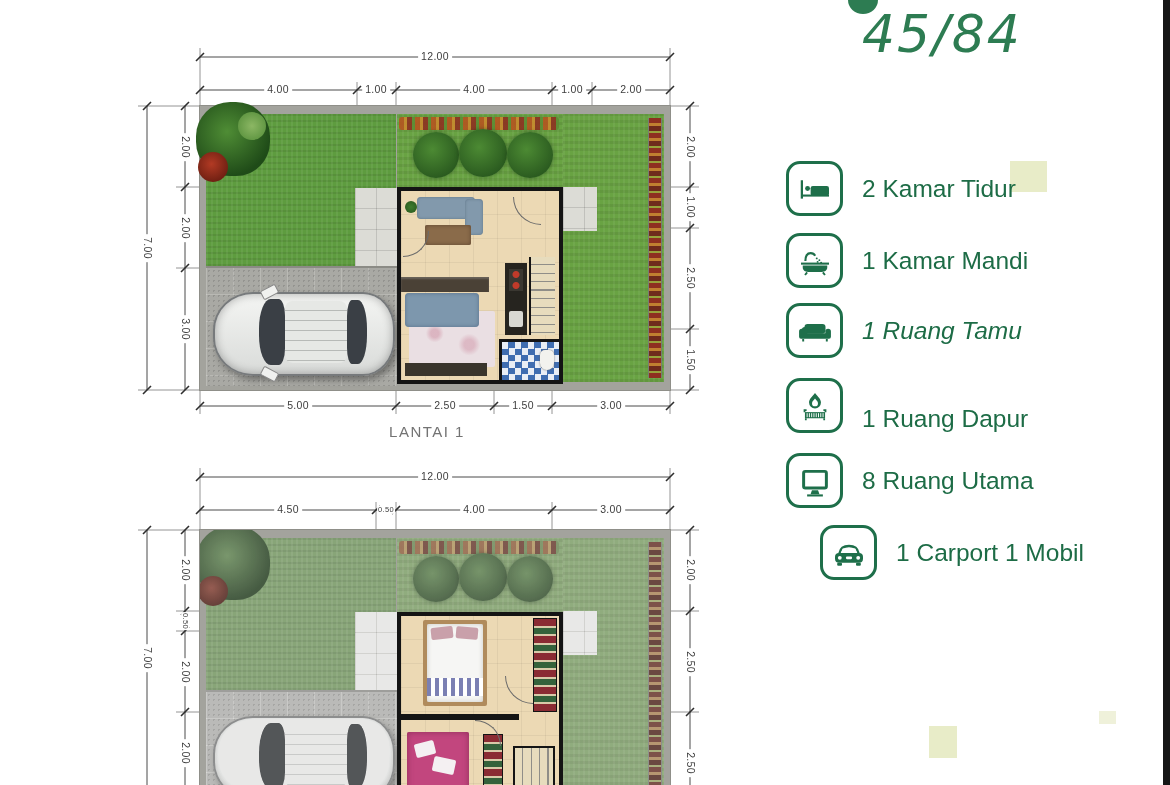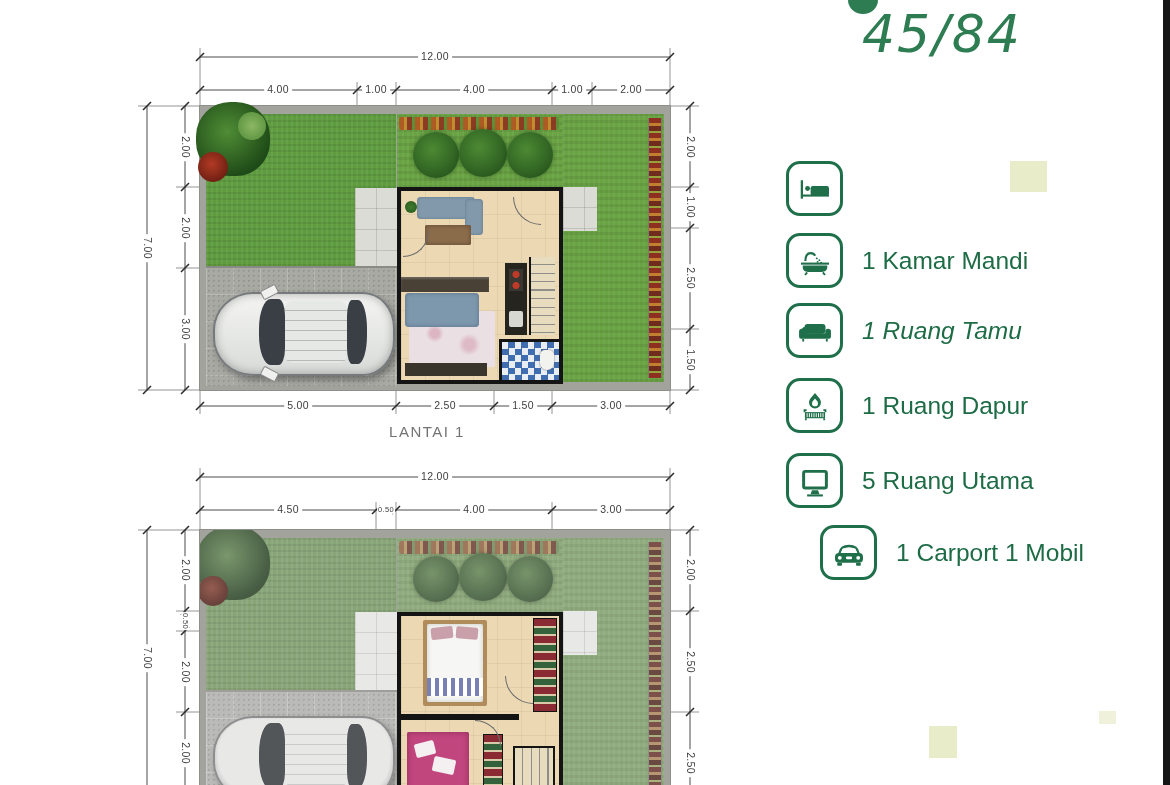--- a/index.html
+++ b/index.html
@@ -291,52 +291,53 @@
   <div class="pale-sq" style="left:1010px;top:161px;width:37px;height:31px;"></div>
   <div class="pale-sq" style="left:929px;top:726px;width:28px;height:32px;"></div>
   <div class="pale-sq" style="left:1099px;top:711px;width:17px;height:13px;background:#eff1da;"></div>
 
   <div class="legend-row" style="left:786px;top:161px;">
     <div class="legend-ic">
         <svg viewBox="0 0 48 48">
           <use href="#ic-bed"></use>
         </svg>
       </div>
+    <span class="legend-text">2 Kamar Tidur</span>
   </div>
   <div class="legend-row" style="left:786px;top:233px;">
     <div class="legend-ic">
         <svg viewBox="0 0 48 48">
           <use href="#ic-bath"></use>
         </svg>
       </div>
     <span class="legend-text">1 Kamar Mandi</span>
   </div>
   <div class="legend-row" style="left:786px;top:303px;font-style:italic;">
     <div class="legend-ic">
         <svg viewBox="0 0 48 48">
           <use href="#ic-sofa"></use>
         </svg>
       </div>
     <span class="legend-text">1 Ruang Tamu</span>
   </div>
-  <div class="legend-row" style="left:786px;top:378px;">
+  <div class="legend-row" style="left:786px;top:378px;align-items:flex-end;">
     <div class="legend-ic">
         <svg viewBox="0 0 48 48">
           <use href="#ic-stove"></use>
         </svg>
       </div>
     <span class="legend-text">1 Ruang Dapur</span>
   </div>
   <div class="legend-row" style="left:786px;top:453px;">
     <div class="legend-ic">
         <svg viewBox="0 0 48 48">
           <use href="#ic-monitor"></use>
         </svg>
       </div>
-    <span class="legend-text">5 Ruang Utama</span>
+    <span class="legend-text">8 Ruang Utama</span>
   </div>
   <div class="legend-row" style="left:820px;top:525px;">
     <div class="legend-ic">
         <svg viewBox="0 0 48 48">
           <use href="#ic-car"></use>
         </svg>
       </div>
     <span class="legend-text">1 Carport 1 Mobil</span>
   </div>
 

